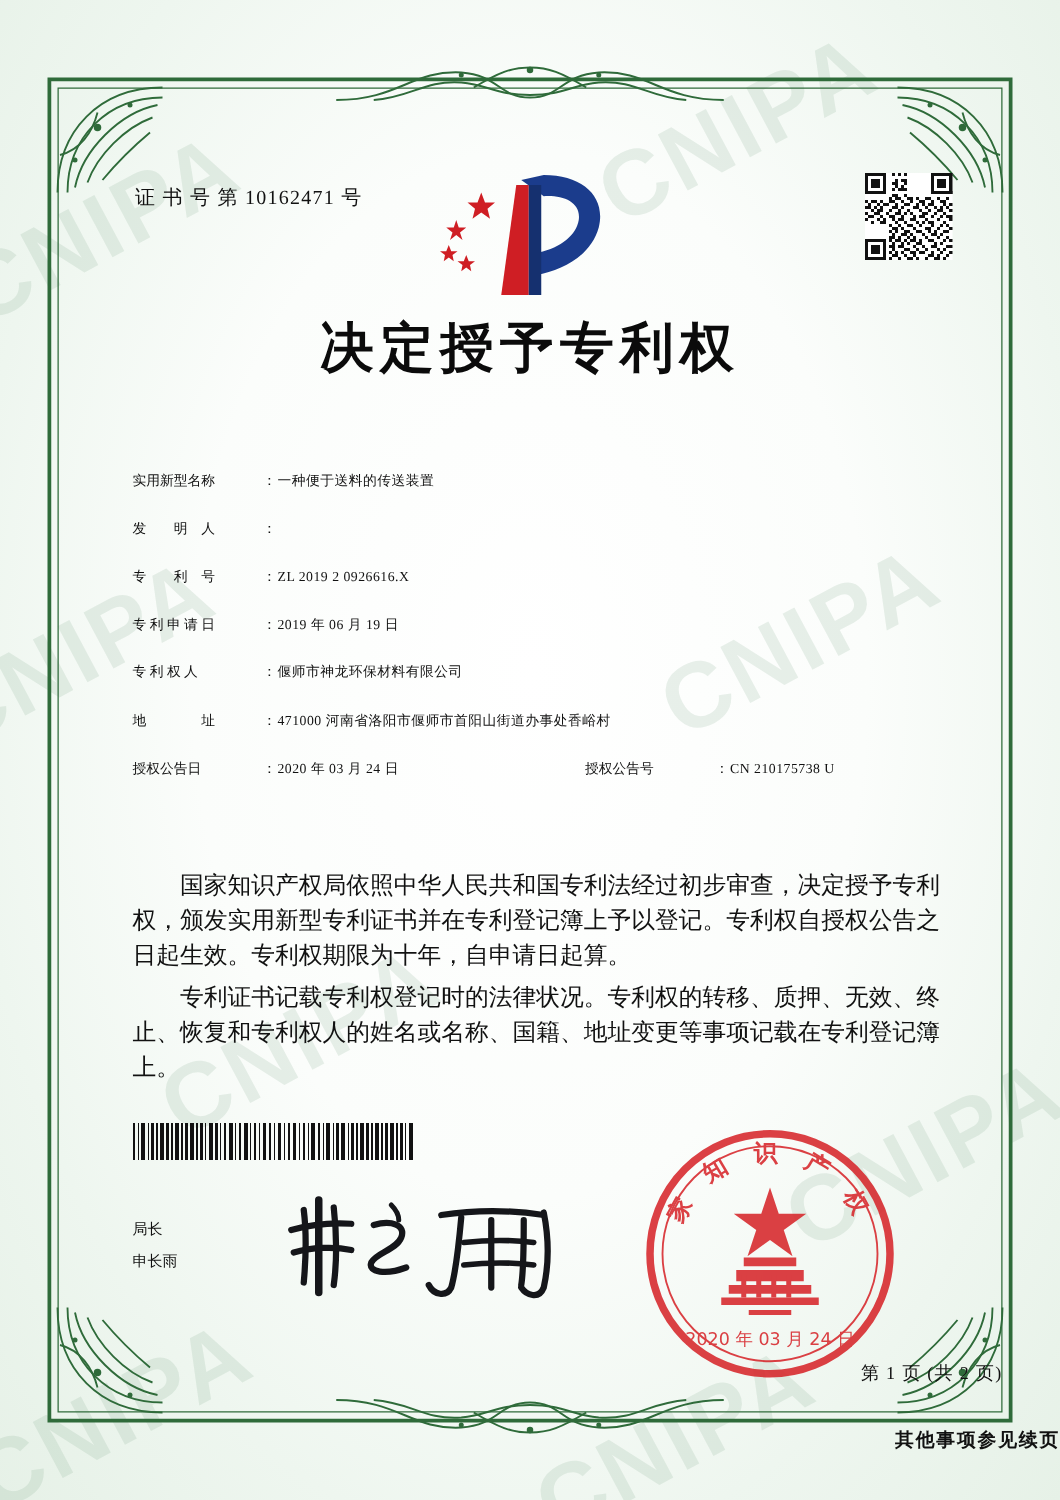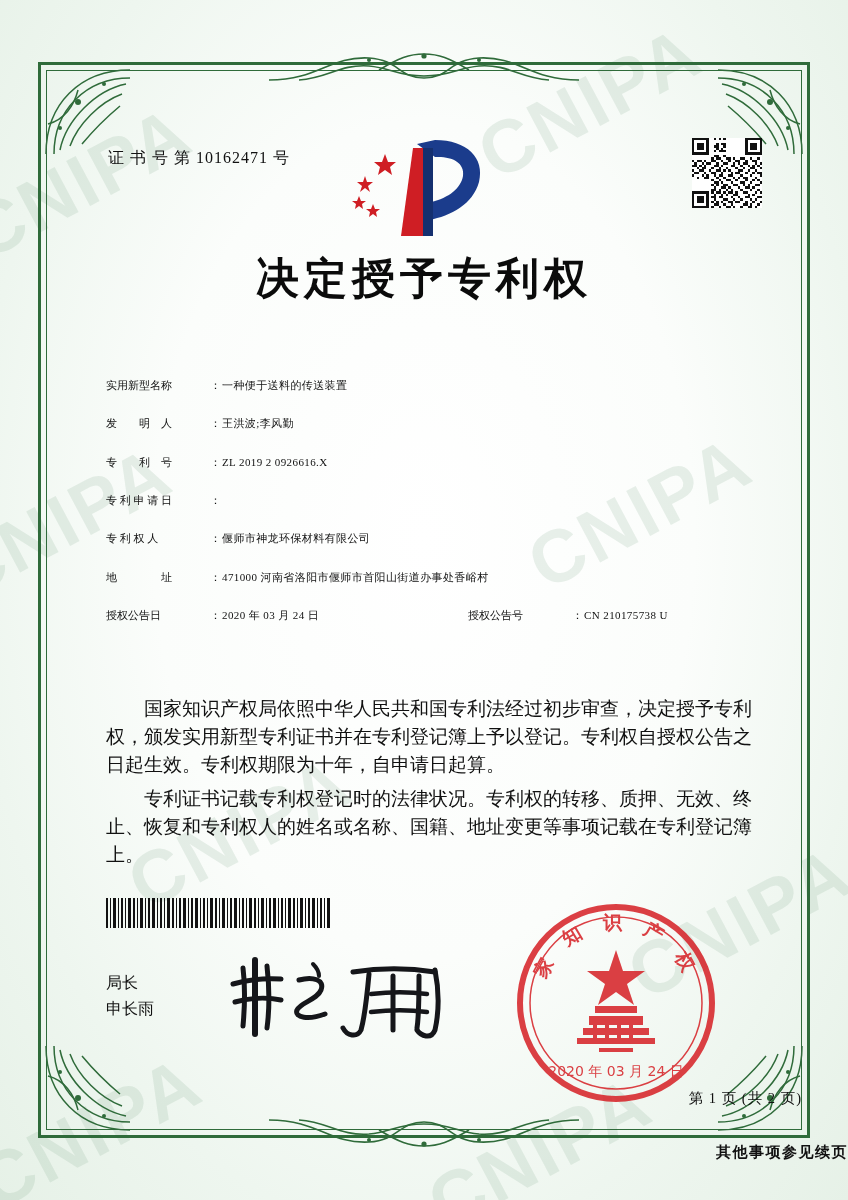--- a/index.html
+++ b/index.html
@@ -185,21 +185,21 @@
     left: 60px;
     top: 828px;
     height: 30px;
     width: 225px;
   }
 
   .signature-block {
     position: absolute;
     left: 60px;
     top: 900px;
-    font-size: 16px;
+    font-size: 12px;
     line-height: 26px;
     color: #111;
   }
 
   .handwriting {
     position: absolute;
     left: 175px;
     top: 880px;
     width: 300px;
     height: 90px;
@@ -550,30 +550,30 @@
 
     <div class="fields">
       <div class="field-row">
         <span class="field-label">实用新型名称</span>
         <span class="field-colon">：</span>
         <span class="field-value">一种便于送料的传送装置</span>
       </div>
       <div class="field-row">
         <span class="field-label">发　　明　人</span>
         <span class="field-colon">：</span>
-        <span class="field-value">王洪波;李风勤</span>
       </div>
       <div class="field-row">
         <span class="field-label">专　　利　号</span>
         <span class="field-colon">：</span>
         <span class="field-value">ZL 2019 2 0926616.X</span>
       </div>
       <div class="field-row">
         <span class="field-label">专 利 申 请 日</span>
         <span class="field-colon">：</span>
+        <span class="field-value">2019 年 06 月 19 日</span>
       </div>
       <div class="field-row">
         <span class="field-label">专 利 权 人</span>
         <span class="field-colon">：</span>
         <span class="field-value">偃师市神龙环保材料有限公司</span>
       </div>
       <div class="field-row">
         <span class="field-label">地　　　　址</span>
         <span class="field-colon">：</span>
         <span class="field-value">471000 河南省洛阳市偃师市首阳山街道办事处香峪村</span>

